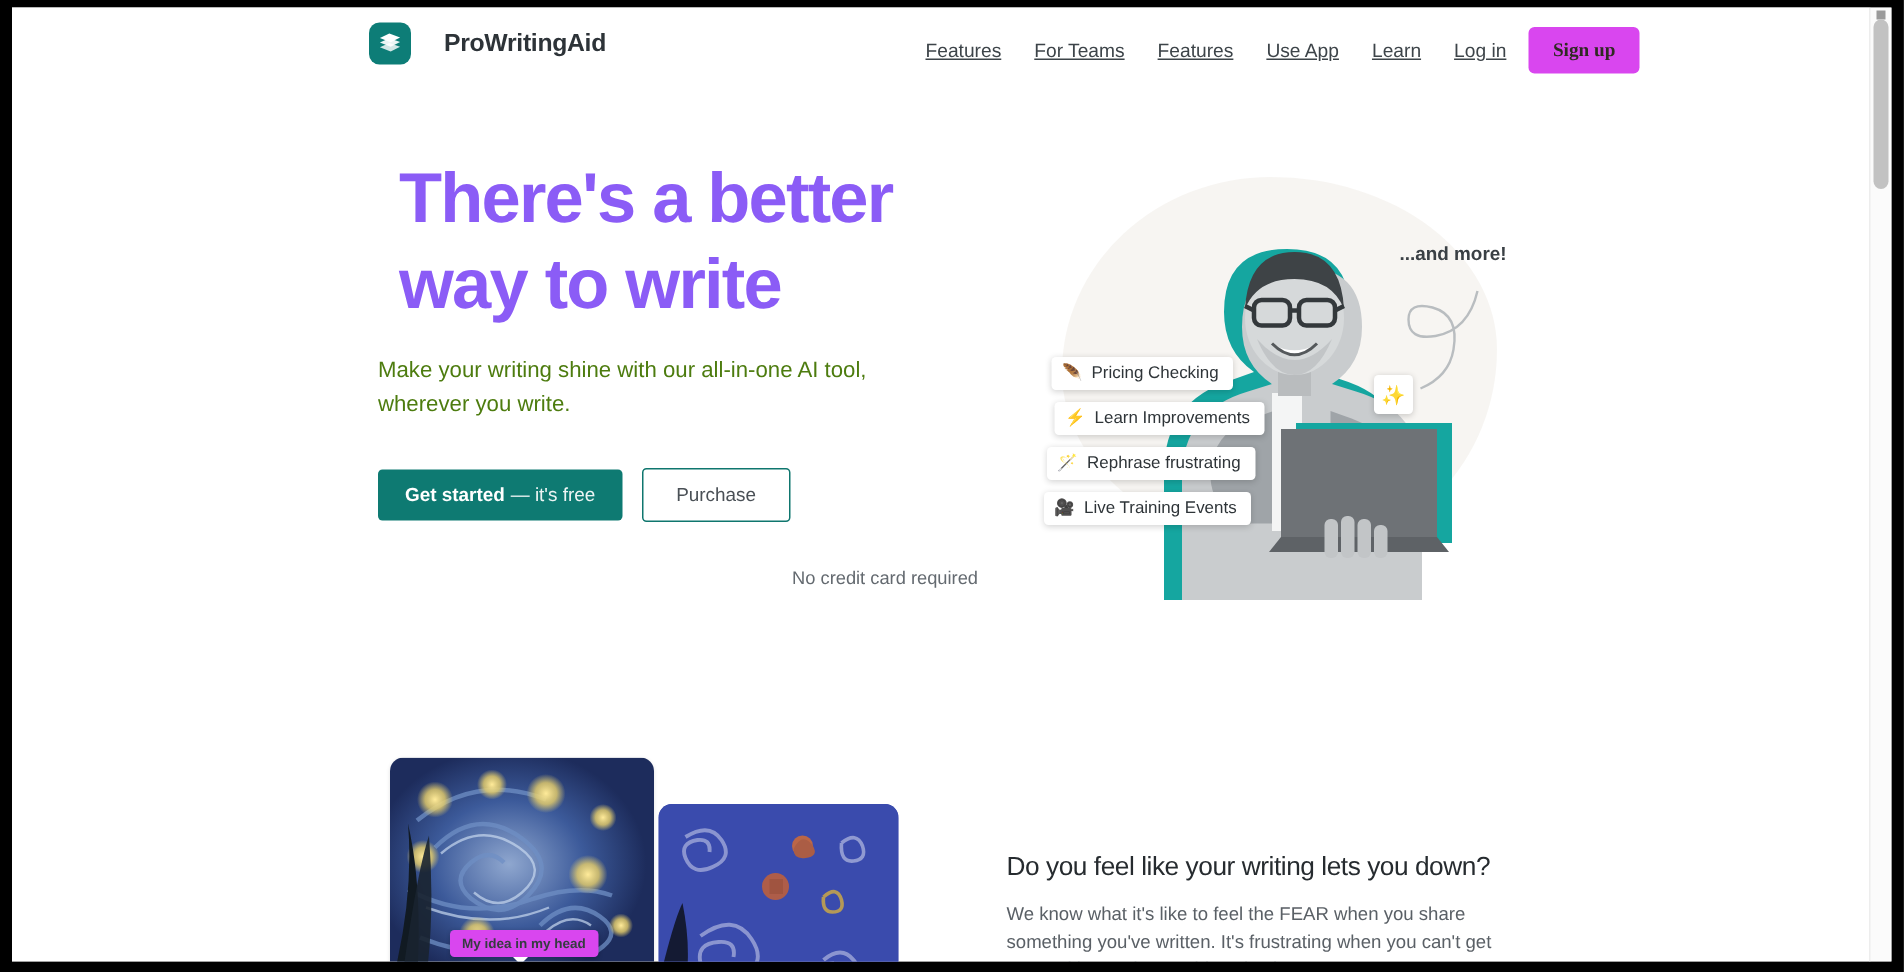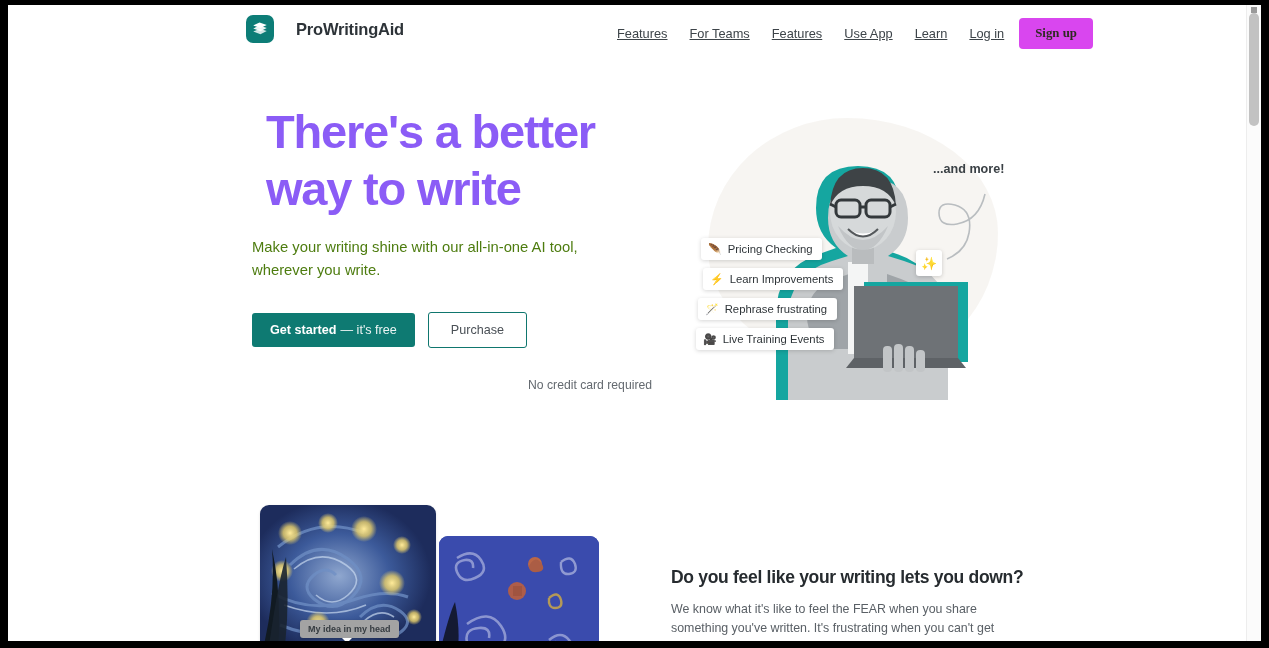--- a/index.html
+++ b/index.html
@@ -180,40 +180,40 @@
   }
   #blue-card {
     position: absolute; left: 186px; top: 33px;
     width: 160px; height: 120px;
     border-radius: 9px;
     background: #3a4bad;
     overflow: hidden;
   }
   #idea-caption {
     position: absolute; left: 47px; top: 117px;
-    background: #a3a3a3; color: #363c41;
+    background: #d946ef; color: #363c41;
     font-size: 9px; font-weight: bold;
     padding: 4px 8px; border-radius: 3px;
     box-shadow: 0 1px 3px rgba(0,0,0,.2);
     white-space: nowrap;
     z-index: 5;
   }
   #idea-caption::after {
     content: ""; position: absolute;
     left: 42px; bottom: -5px;
     border-left: 5px solid transparent;
     border-right: 5px solid transparent;
     border-top: 5px solid #fff;
   }
 
   #lower-right {
     position: absolute; left: 663px; top: 562px; width: 360px;
   }
   #lower-title {
-    font-size: 17.5px; font-weight: bold; color: #262b2f;
+    font-size: 17.5px; font-weight: normal; color: #262b2f;
     letter-spacing: -0.3px;
   }
   #lower-body {
     margin-top: 12px;
     font-size: 12.4px; line-height: 18.5px; color: #5a6066;
     width: 345px;
   }
 </style>
 </head>
 <body>

